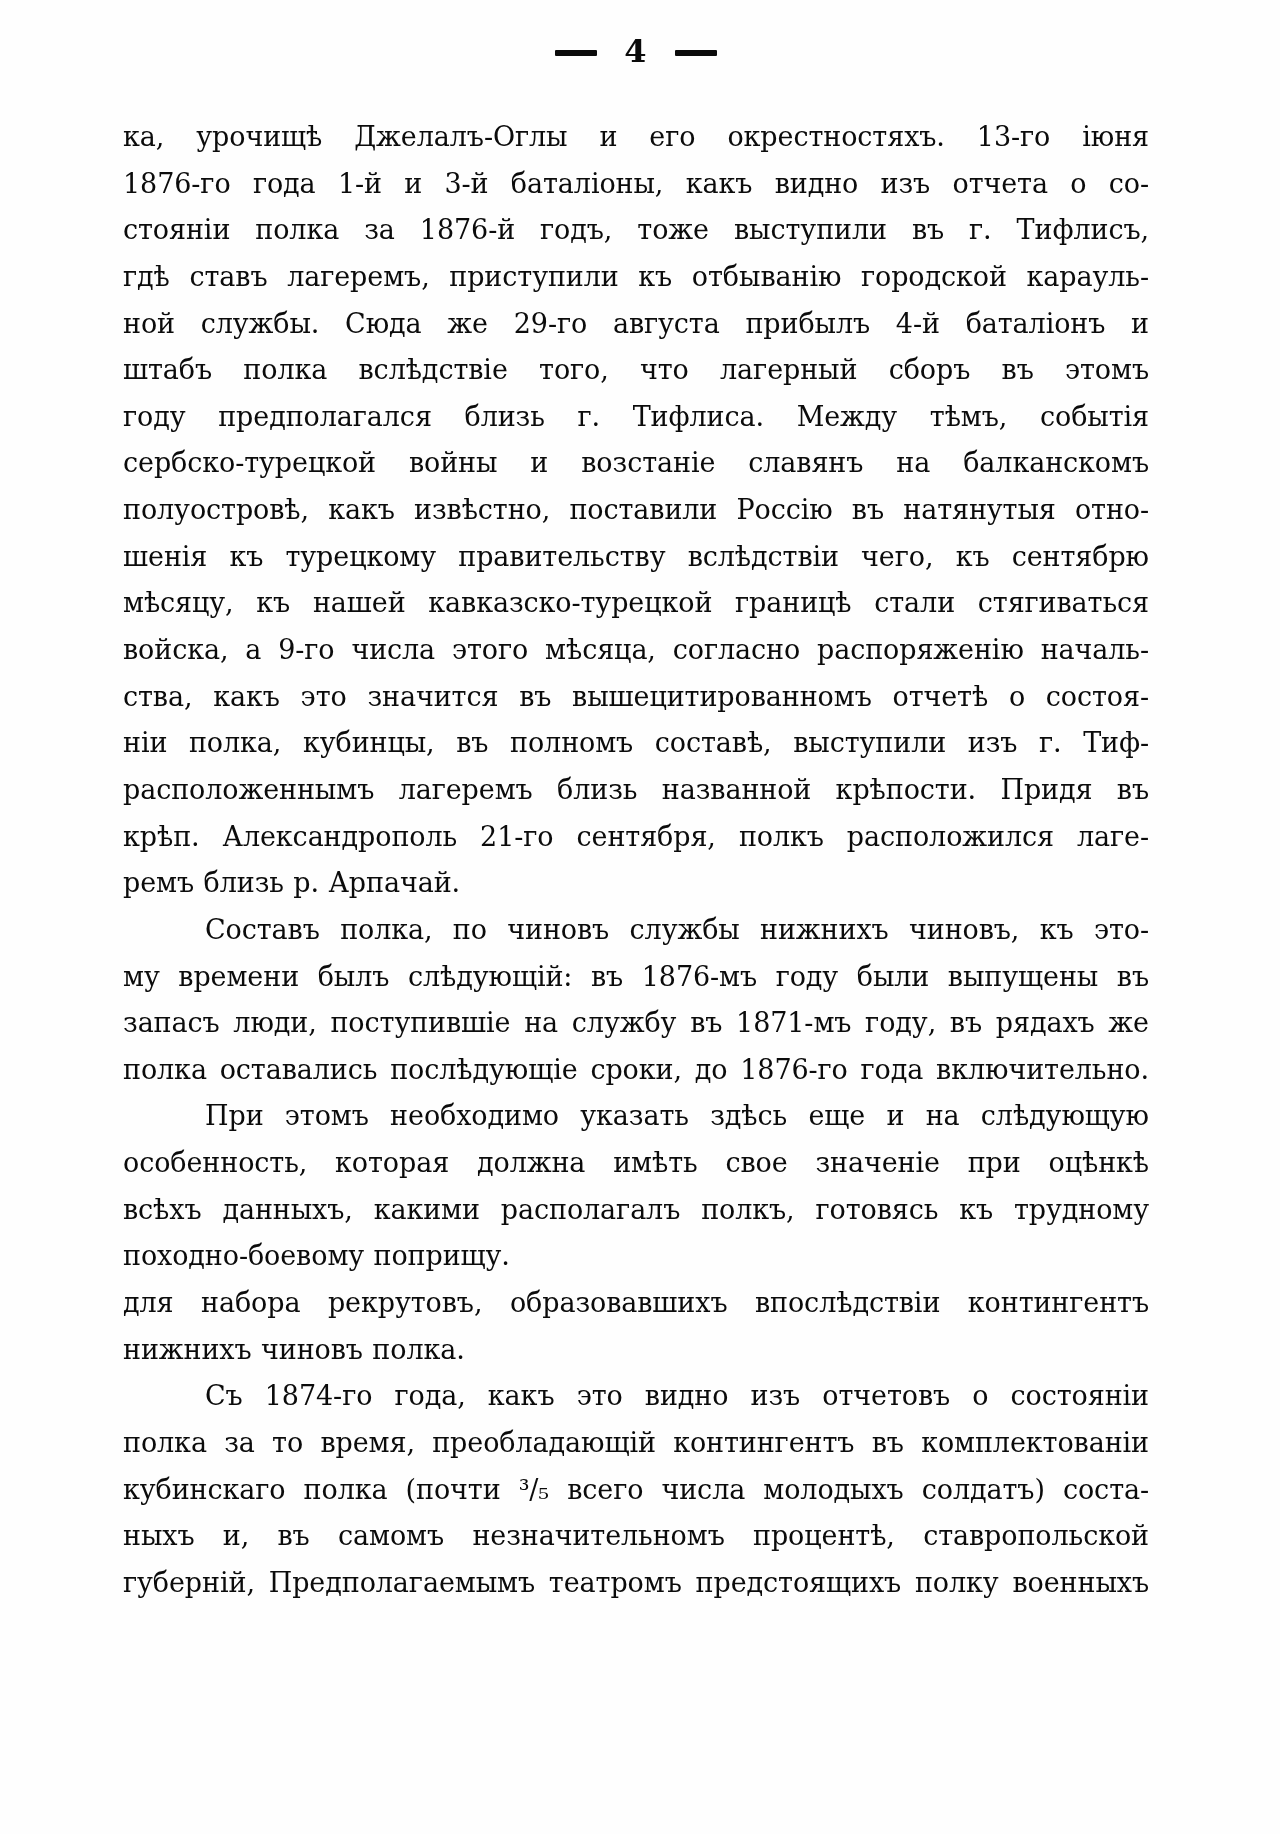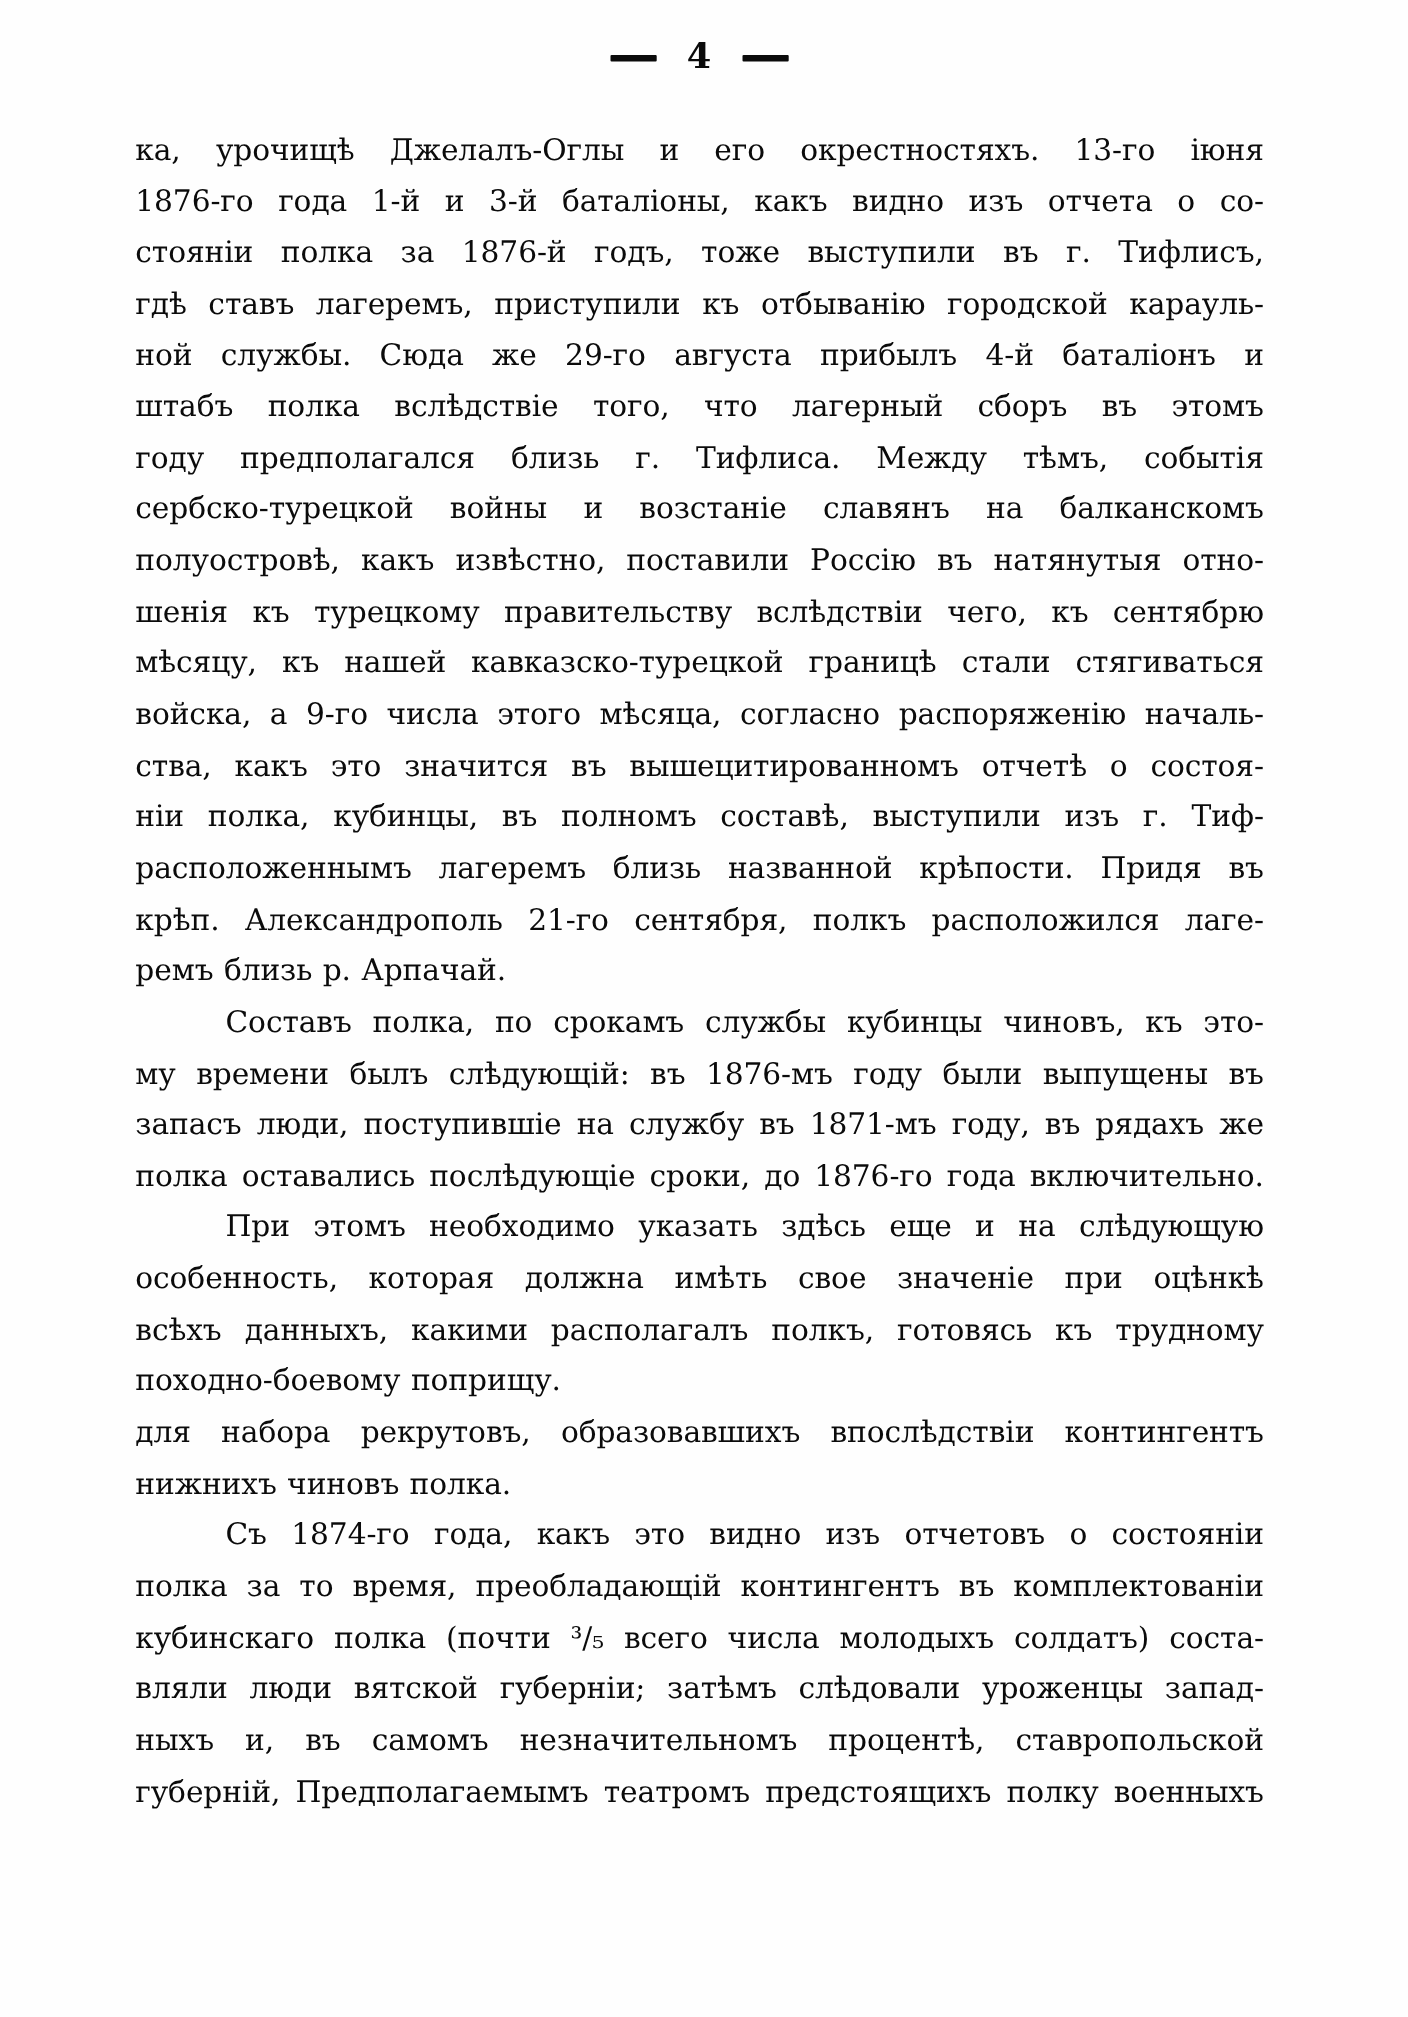--- a/index.html
+++ b/index.html
@@ -88,30 +88,29 @@
       <div class="line">сербско-турецкой войны и возстаніе славянъ на балканскомъ</div>
       <div class="line">полуостровѣ, какъ извѣстно, поставили Россію въ натянутыя отно-</div>
       <div class="line">шенія къ турецкому правительству вслѣдствіи чего, къ сентябрю</div>
       <div class="line">мѣсяцу, къ нашей кавказско-турецкой границѣ стали стягиваться</div>
       <div class="line">войска, а 9-го числа этого мѣсяца, согласно распоряженію началь-</div>
       <div class="line">ства, какъ это значится въ вышецитированномъ отчетѣ о состоя-</div>
       <div class="line">ніи полка, кубинцы, въ полномъ составѣ, выступили изъ г. Тиф-</div>
       <div class="line">расположеннымъ лагеремъ близь названной крѣпости. Придя въ</div>
       <div class="line">крѣп. Александрополь 21-го сентября, полкъ расположился лаге-</div>
       <div class="line endline">ремъ близь р. Арпачай.</div>
-      <div class="line indent">Составъ полка, по срокамъ службы кубинцы чиновъ, къ это-</div>
+      <div class="line indent">Составъ полка, по чиновъ службы нижнихъ чиновъ, къ это-</div>
       <div class="line">му времени былъ слѣдующій: въ 1876-мъ году были выпущены въ</div>
       <div class="line">запасъ люди, поступившіе на службу въ 1871-мъ году, въ рядахъ же</div>
       <div class="line">полка оставались послѣдующіе сроки, до 1876-го года включительно.</div>
       <div class="line indent">При этомъ необходимо указать здѣсь еще и на слѣдующую</div>
       <div class="line">особенность, которая должна имѣть свое значеніе при оцѣнкѣ</div>
       <div class="line">всѣхъ данныхъ, какими располагалъ полкъ, готовясь къ трудному</div>
       <div class="line endline">походно-боевому поприщу.</div>
       <div class="line">для набора рекрутовъ, образовавшихъ впослѣдствіи контингентъ</div>
       <div class="line endline">нижнихъ чиновъ полка.</div>
       <div class="line indent">Съ 1874-го года, какъ это видно изъ отчетовъ о состояніи</div>
       <div class="line">полка за то время, преобладающій контингентъ въ комплектованіи</div>
       <div class="line">кубинскаго полка (почти ³/₅ всего числа молодыхъ солдатъ) соста-</div>
-      <div class="line">вляли люди вятской губерніи; затѣмъ слѣдовали уроженцы запад-</div>
       <div class="line">ныхъ и, въ самомъ незначительномъ процентѣ, ставропольской</div>
       <div class="line">губерній, Предполагаемымъ театромъ предстоящихъ полку военныхъ</div>
     </div>
 </div>
 
 </body></html>

